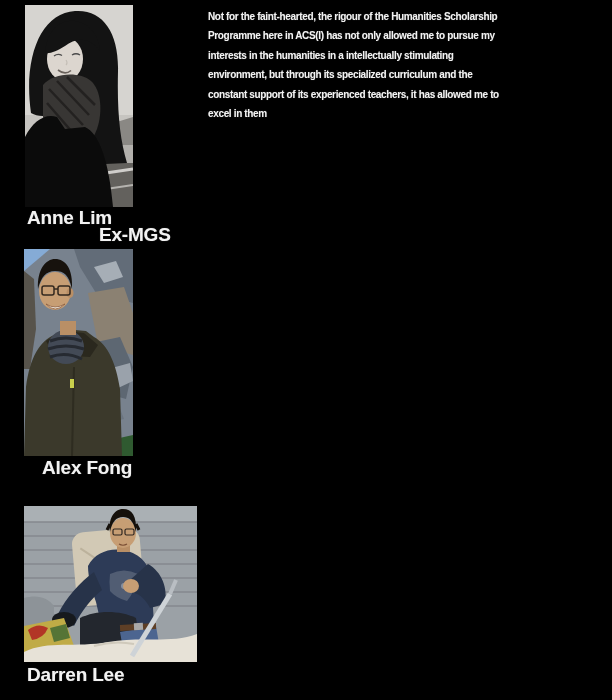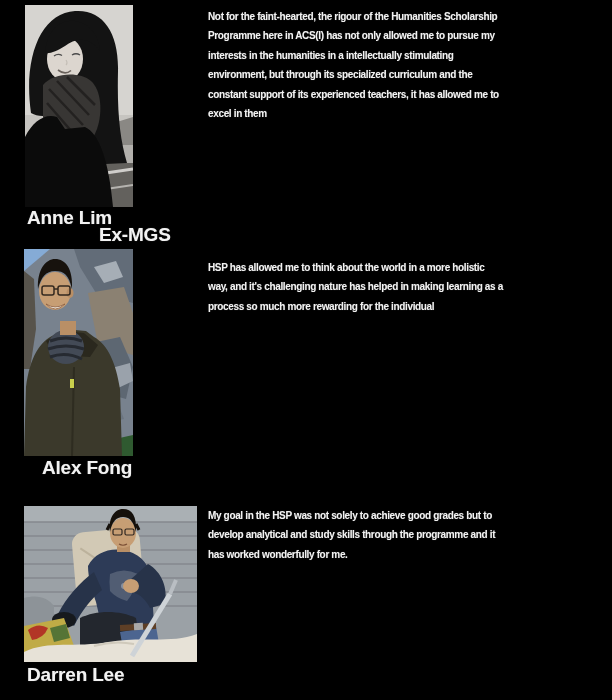--- a/index.html
+++ b/index.html
@@ -104,23 +104,20 @@
       <ellipse cx="31" cy="42" rx="16" ry="19" fill="#c79e74"></ellipse>
       <ellipse cx="46" cy="44" rx="3.5" ry="5" fill="#b98f66"></ellipse>
       <path d="M14,40 C13,20 22,10 31,10 C42,10 49,20 48,40 C45,26 40,22 31,22 C22,22 17,28 14,40 Z" fill="#17120d"></path>
       <rect x="18" y="37" width="12" height="9" rx="2" fill="none" stroke="#33291f" stroke-width="1.5"></rect>
       <rect x="34" y="37" width="12" height="9" rx="2" fill="none" stroke="#33291f" stroke-width="1.5"></rect>
       <line x1="30" y1="40" x2="34" y2="40" stroke="#33291f" stroke-width="1.5"></line>
       <path d="M22,55 Q31,65 41,55 Q31,61 22,55 Z" fill="#f4efe8" stroke="#8a5a3a" stroke-width="0.8"></path>
     </svg>
   </div>
   <div class="name name-alex">Alex Fong</div>
-  <div class="quote quote-alex">HSP has allowed me to think about the world in a more holistic
-way, and it's challenging nature has helped in making learning as a
-process so much more rewarding for the individual</div>
 
   <div class="photo photo-darren" title="Colour photo of a young man in a navy long-sleeved shirt and jeans reclining on a couch against a grey wall">
     <svg viewBox="0 0 173 156" preserveAspectRatio="none">
       <rect width="173" height="156" fill="#9ba1a6"></rect>
       <rect width="173" height="16" fill="#aab0b4"></rect>
       <g stroke="#84898e" stroke-width="1.5">
         <line x1="0" y1="16" x2="173" y2="16"></line>
         <line x1="0" y1="30" x2="173" y2="30"></line>
         <line x1="0" y1="44" x2="173" y2="44"></line>
         <line x1="0" y1="58" x2="173" y2="58"></line>
@@ -154,17 +151,14 @@
       <path d="M0,120 L40,112 L50,140 L0,150 Z" fill="#c0ab46"></path>
       <path d="M4,124 Q14,116 24,122 Q20,132 8,134 Z" fill="#b23526"></path>
       <path d="M26,122 L42,118 L46,132 L30,136 Z" fill="#567436"></path>
       <path d="M0,146 C24,134 52,142 84,136 C118,130 146,138 173,128 L173,156 L0,156 Z" fill="#e7e2d7"></path>
       <path d="M70,140 q20,-6 40,-2" stroke="#cfc9bb" stroke-width="2" fill="none"></path>
       <line x1="108" y1="150" x2="146" y2="88" stroke="#ced3d7" stroke-width="5"></line>
       <line x1="146" y1="88" x2="152" y2="74" stroke="#b9bec3" stroke-width="4"></line>
     </svg>
   </div>
   <div class="name name-darren">Darren Lee</div>
-  <div class="quote quote-darren">My goal in the HSP was not solely to achieve good grades but to
-develop analytical and study skills through the programme and it
-has worked wonderfully for me.</div>
 
 </div>
 
 </body></html>

